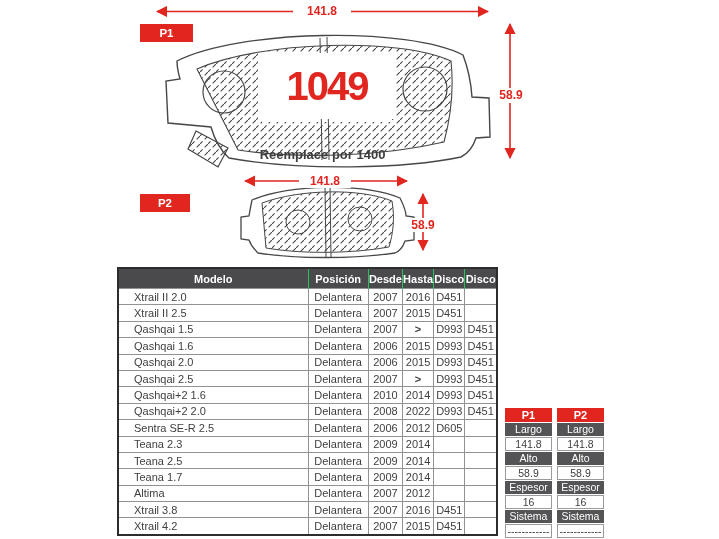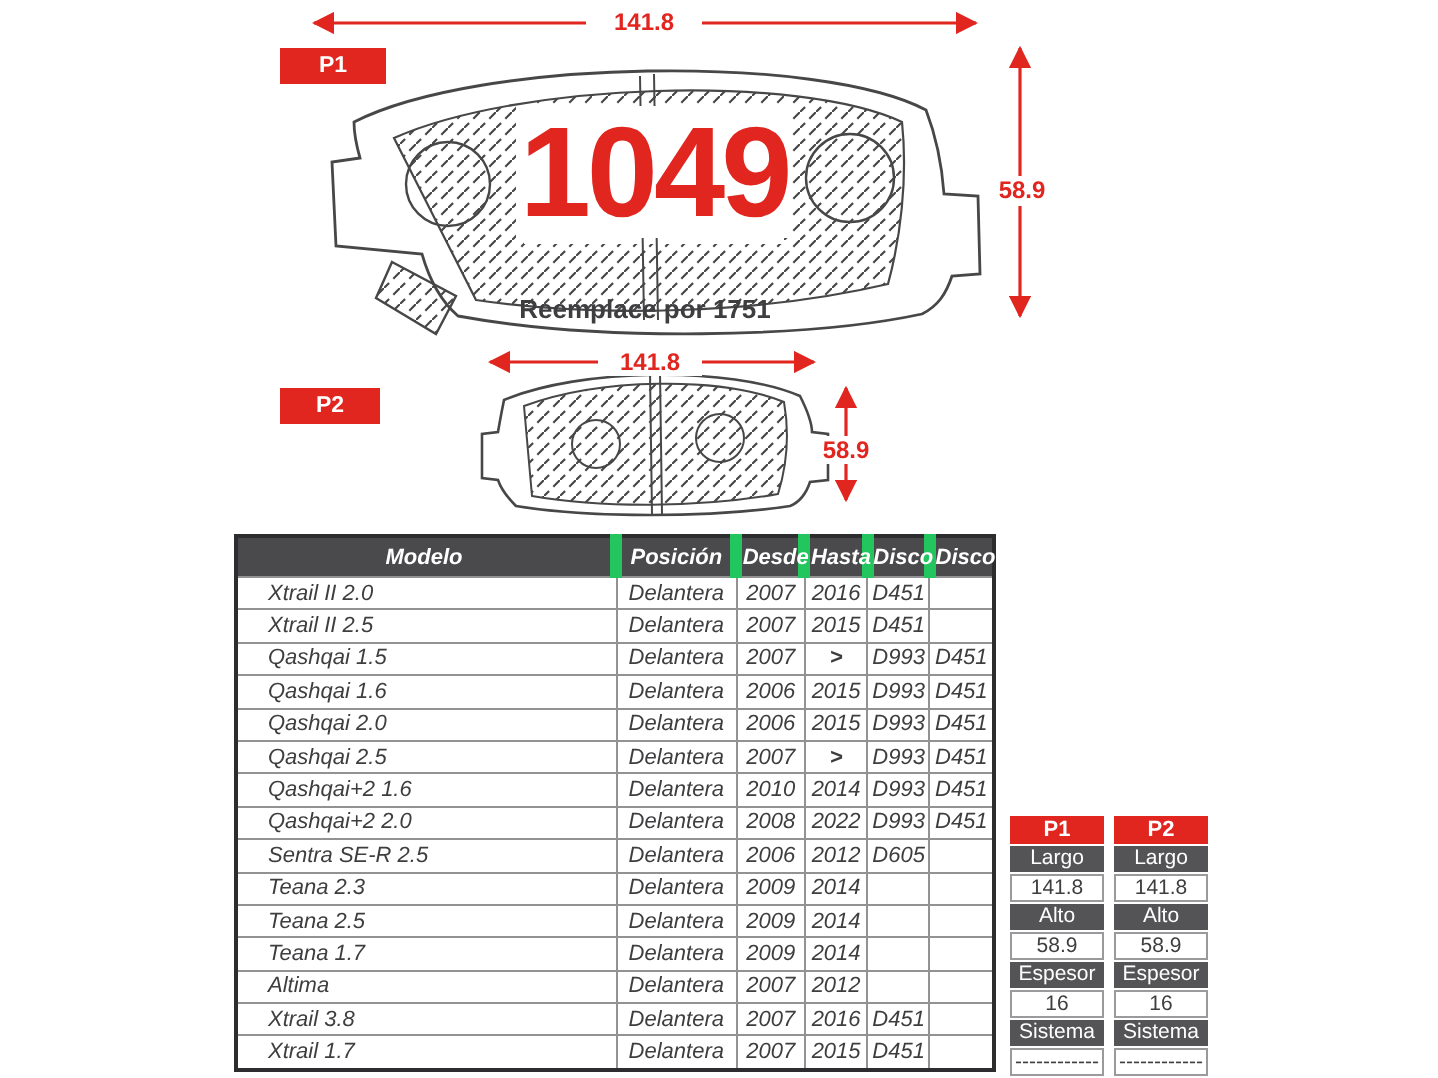--- a/index.html
+++ b/index.html
@@ -14,29 +14,29 @@
   .chip-p2{left:140px;top:194px;width:50px;}
 
   .dim{position:absolute;background:#fff;color:var(--accent);font-weight:bold;
        font-size:12px;text-align:center;line-height:15px;}
   .dim-p1-w{left:293px;top:4px;width:58px;height:15px;}
   .dim-p1-h{left:493px;top:88px;width:36px;height:15px;}
   .dim-p2-w{left:299px;top:174px;width:52px;height:14px;}
   .dim-p2-h{left:406px;top:218px;width:34px;height:14px;}
 
   .part-number{position:absolute;left:258px;top:53px;width:138px;height:66px;background:#fff;
-       color:var(--accent);font-size:64px;font-weight:bold;text-align:center;line-height:66px;
+       color:var(--accent);font-size:40px;font-weight:bold;text-align:center;line-height:66px;
        letter-spacing:-2px;}
   .replace-note{position:absolute;left:235px;top:147px;width:175px;text-align:center;
        font-size:13px;font-weight:bold;color:var(--txt);}
 
-  .app-table-wrap{position:absolute;left:117px;top:267px;font-style:italic;}
+  .app-table-wrap{position:absolute;left:117px;top:267px;}
   table.app{border-collapse:collapse;table-layout:fixed;width:381px;border:2px solid #2d2d2f;}
   table.app th{background:var(--hdr);color:#fff;font-size:11px;font-weight:bold;height:19px;
-       border-left:6px solid #22c55e;padding:0;text-align:center;}
+       border-left:1px solid #22c55e;padding:0;text-align:center;}
   table.app th:first-child{border-left:none;}
   table.app td{border:1px solid #929294;font-size:11px;color:var(--txt);height:15.4px;
        padding:0 2px;text-align:center;white-space:nowrap;overflow:hidden;}
   table.app td.model{text-align:left;padding-left:15px;}
   table.app td.arrow{font-weight:bold;}
 
   .spec-tables{position:absolute;left:505px;top:408px;display:flex;gap:5px;}
   .spec{width:47px;}
   .spec-header{background:var(--accent);color:#fff;font-weight:bold;font-size:11px;
        text-align:center;height:14px;line-height:14px;margin-bottom:1px;}
@@ -95,21 +95,21 @@
       <line x1="510" y1="24" x2="510" y2="158" marker-start="url(#arr)" marker-end="url(#arr)"></line>
       <line x1="245" y1="181" x2="407" y2="181" marker-start="url(#arr)" marker-end="url(#arr)"></line>
       <line x1="423" y1="194" x2="423" y2="250" marker-start="url(#arr)" marker-end="url(#arr)"></line>
     </g>
   </svg>
 
   <div class="chip chip-p1">P1</div>
   <div class="dim dim-p1-w">141.8</div>
   <div class="dim dim-p1-h">58.9</div>
   <div class="part-number">1049</div>
-  <div class="replace-note">Reemplace por 1751</div>
+  <div class="replace-note">Reemplace por 1400</div>
 
   <div class="chip chip-p2">P2</div>
   <div class="dim dim-p2-w">141.8</div>
   <div class="dim dim-p2-h">58.9</div>
 
   <div class="app-table-wrap">
     <table class="app">
       <colgroup>
         <col style="width:189px">
           <col style="width:60px">
@@ -235,21 +235,21 @@
           </tr>
           <tr>
             <td class="model">Xtrail 3.8</td>
             <td>Delantera</td>
             <td>2007</td>
             <td>2016</td>
             <td>D451</td>
             <td></td>
           </tr>
           <tr>
-            <td class="model">Xtrail 1.7</td>
+            <td class="model">Xtrail 4.2</td>
             <td>Delantera</td>
             <td>2007</td>
             <td>2015</td>
             <td>D451</td>
             <td></td>
           </tr>
         </tbody>
     </table>
   </div>
 

